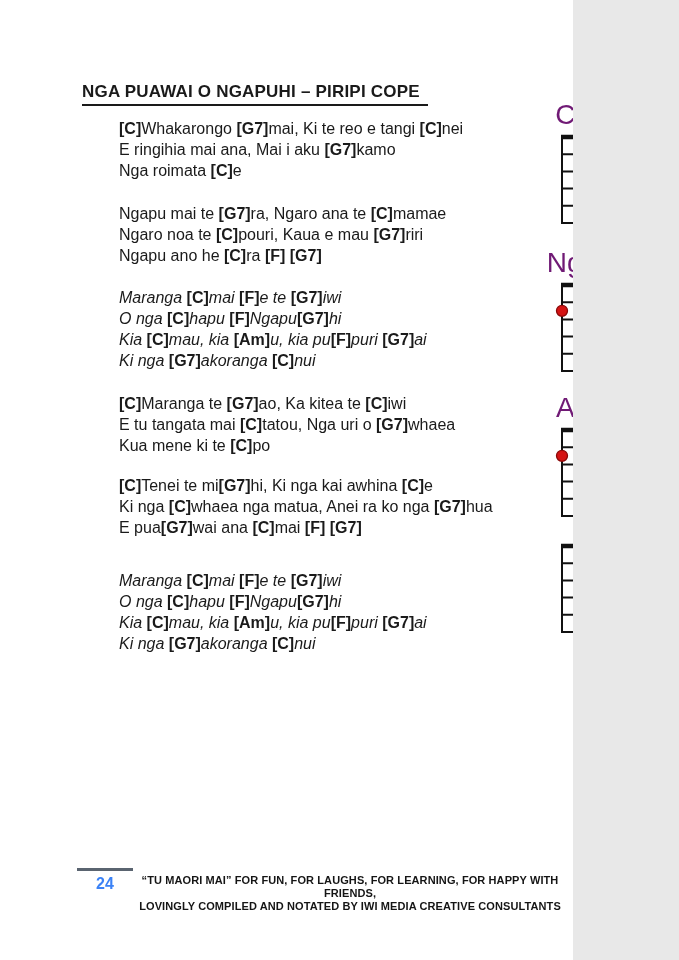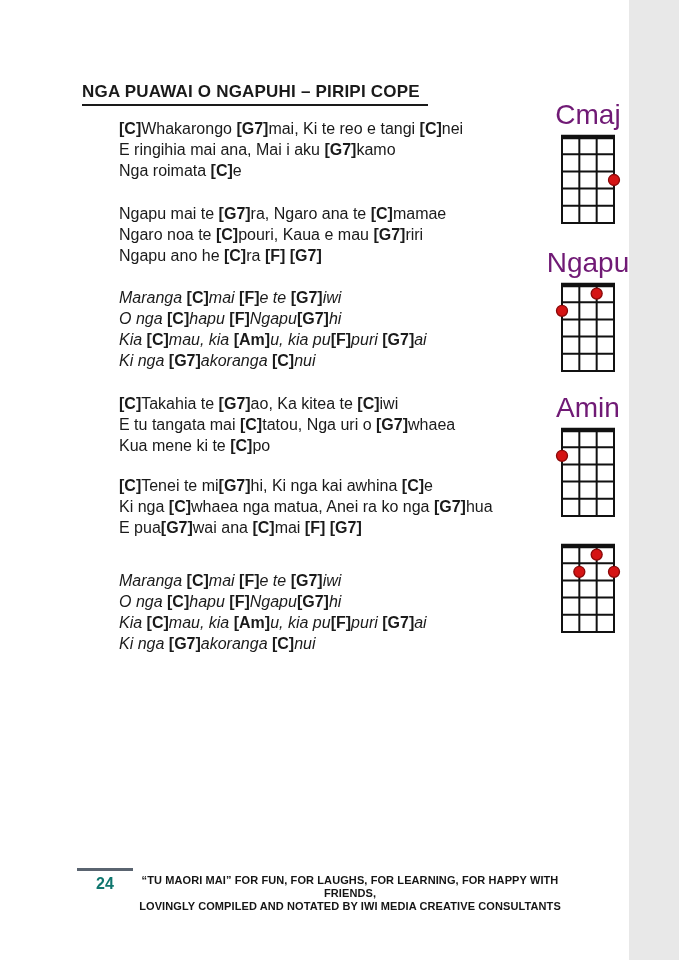--- a/index.html
+++ b/index.html
@@ -1,18 +1,18 @@
 <!DOCTYPE html>
 <html><head>
 <meta charset="utf-8">
 <style>
   html, body { margin: 0; padding: 0; background: #e8e8e8; }
   .page {
     position: relative;
-    width: 629px;
+    width: 573px;
     height: 960px;
     background: #ffffff;
     font-family: "Liberation Sans", sans-serif;
     color: #1a1a1a;
     overflow: hidden;
     text-decoration: underline;
   }
   .title {
     position: absolute;
     left: 82px;
@@ -88,21 +88,21 @@
         <div class="line"><span>Ngaro noa te </span><b class="chord">[C]</b><span>pouri, Kaua e mau </span><b class="chord">[G7]</b><span>riri</span></div>
         <div class="line"><span>Ngapu ano he </span><b class="chord">[C]</b><span>ra </span><b class="chord">[F]</b><span> </span><b class="chord">[G7]</b></div>
       </div>
       <div class="stanza italic" style="top: 287px;">
         <div class="line"><span>Maranga </span><b class="chord">[C]</b><span>mai </span><b class="chord">[F]</b><span>e te </span><b class="chord">[G7]</b><span>iwi</span></div>
         <div class="line"><span>O nga </span><b class="chord">[C]</b><span>hapu </span><b class="chord">[F]</b><span>Ngapu</span><b class="chord">[G7]</b><span>hi</span></div>
         <div class="line"><span>Kia </span><b class="chord">[C]</b><span>mau, kia </span><b class="chord">[Am]</b><span>u, kia pu</span><b class="chord">[F]</b><span>puri </span><b class="chord">[G7]</b><span>ai</span></div>
         <div class="line"><span>Ki nga </span><b class="chord">[G7]</b><span>akoranga </span><b class="chord">[C]</b><span>nui</span></div>
       </div>
       <div class="stanza" style="top: 393px;">
-        <div class="line"><b class="chord">[C]</b><span>Takahia te </span><b class="chord">[G7]</b><span>ao, Ka kitea te </span><b class="chord">[C]</b><span>iwi</span></div>
+        <div class="line"><b class="chord">[C]</b><span>Maranga te </span><b class="chord">[G7]</b><span>ao, Ka kitea te </span><b class="chord">[C]</b><span>iwi</span></div>
         <div class="line"><span>E tu tangata mai </span><b class="chord">[C]</b><span>tatou, Nga uri o </span><b class="chord">[G7]</b><span>whaea</span></div>
         <div class="line"><span>Kua mene ki te </span><b class="chord">[C]</b><span>po</span></div>
       </div>
       <div class="stanza" style="top: 475px;">
         <div class="line"><b class="chord">[C]</b><span>Tenei te mi</span><b class="chord">[G7]</b><span>hi, Ki nga kai awhina </span><b class="chord">[C]</b><span>e</span></div>
         <div class="line"><span>Ki nga </span><b class="chord">[C]</b><span>whaea nga matua, Anei ra ko nga </span><b class="chord">[G7]</b><span>hua</span></div>
         <div class="line"><span>E pua</span><b class="chord">[G7]</b><span>wai ana </span><b class="chord">[C]</b><span>mai </span><b class="chord">[F]</b><span> </span><b class="chord">[G7]</b></div>
       </div>
       <div class="stanza italic" style="top: 570px;">
         <div class="line"><span>Maranga </span><b class="chord">[C]</b><span>mai </span><b class="chord">[F]</b><span>e te </span><b class="chord">[G7]</b><span>iwi</span></div>
@@ -175,20 +175,20 @@
           <line x1="41.666666666666664" y1="5" x2="41.666666666666664" y2="93" stroke="#111111" stroke-width="2"></line>
           <line x1="59" y1="5" x2="59" y2="93" stroke="#111111" stroke-width="2"></line>
           <circle cx="41.666666666666664" cy="15.6" r="5.5" fill="#d51414" stroke="#8a0909" stroke-width="1.3"></circle>
           <circle cx="24.333333333333332" cy="32.8" r="5.5" fill="#d51414" stroke="#8a0909" stroke-width="1.3"></circle>
           <circle cx="59" cy="32.8" r="5.5" fill="#d51414" stroke="#8a0909" stroke-width="1.3"></circle>
         </svg>
       </div>
     </div>
 
   <div class="footer-rule"></div>
-  <div class="pagenum" style="color: #0f766e;">24</div>
+  <div class="pagenum" style="color: #3b82f6;">24</div>
 
   <div class="footer-text">
     <div>“TU MAORI MAI” FOR FUN, FOR LAUGHS, FOR LEARNING, FOR HAPPY WITH FRIENDS,</div>
     <div>LOVINGLY COMPILED AND NOTATED BY IWI MEDIA CREATIVE CONSULTANTS</div>
   </div>
 
 </div>
 
 </body></html>

